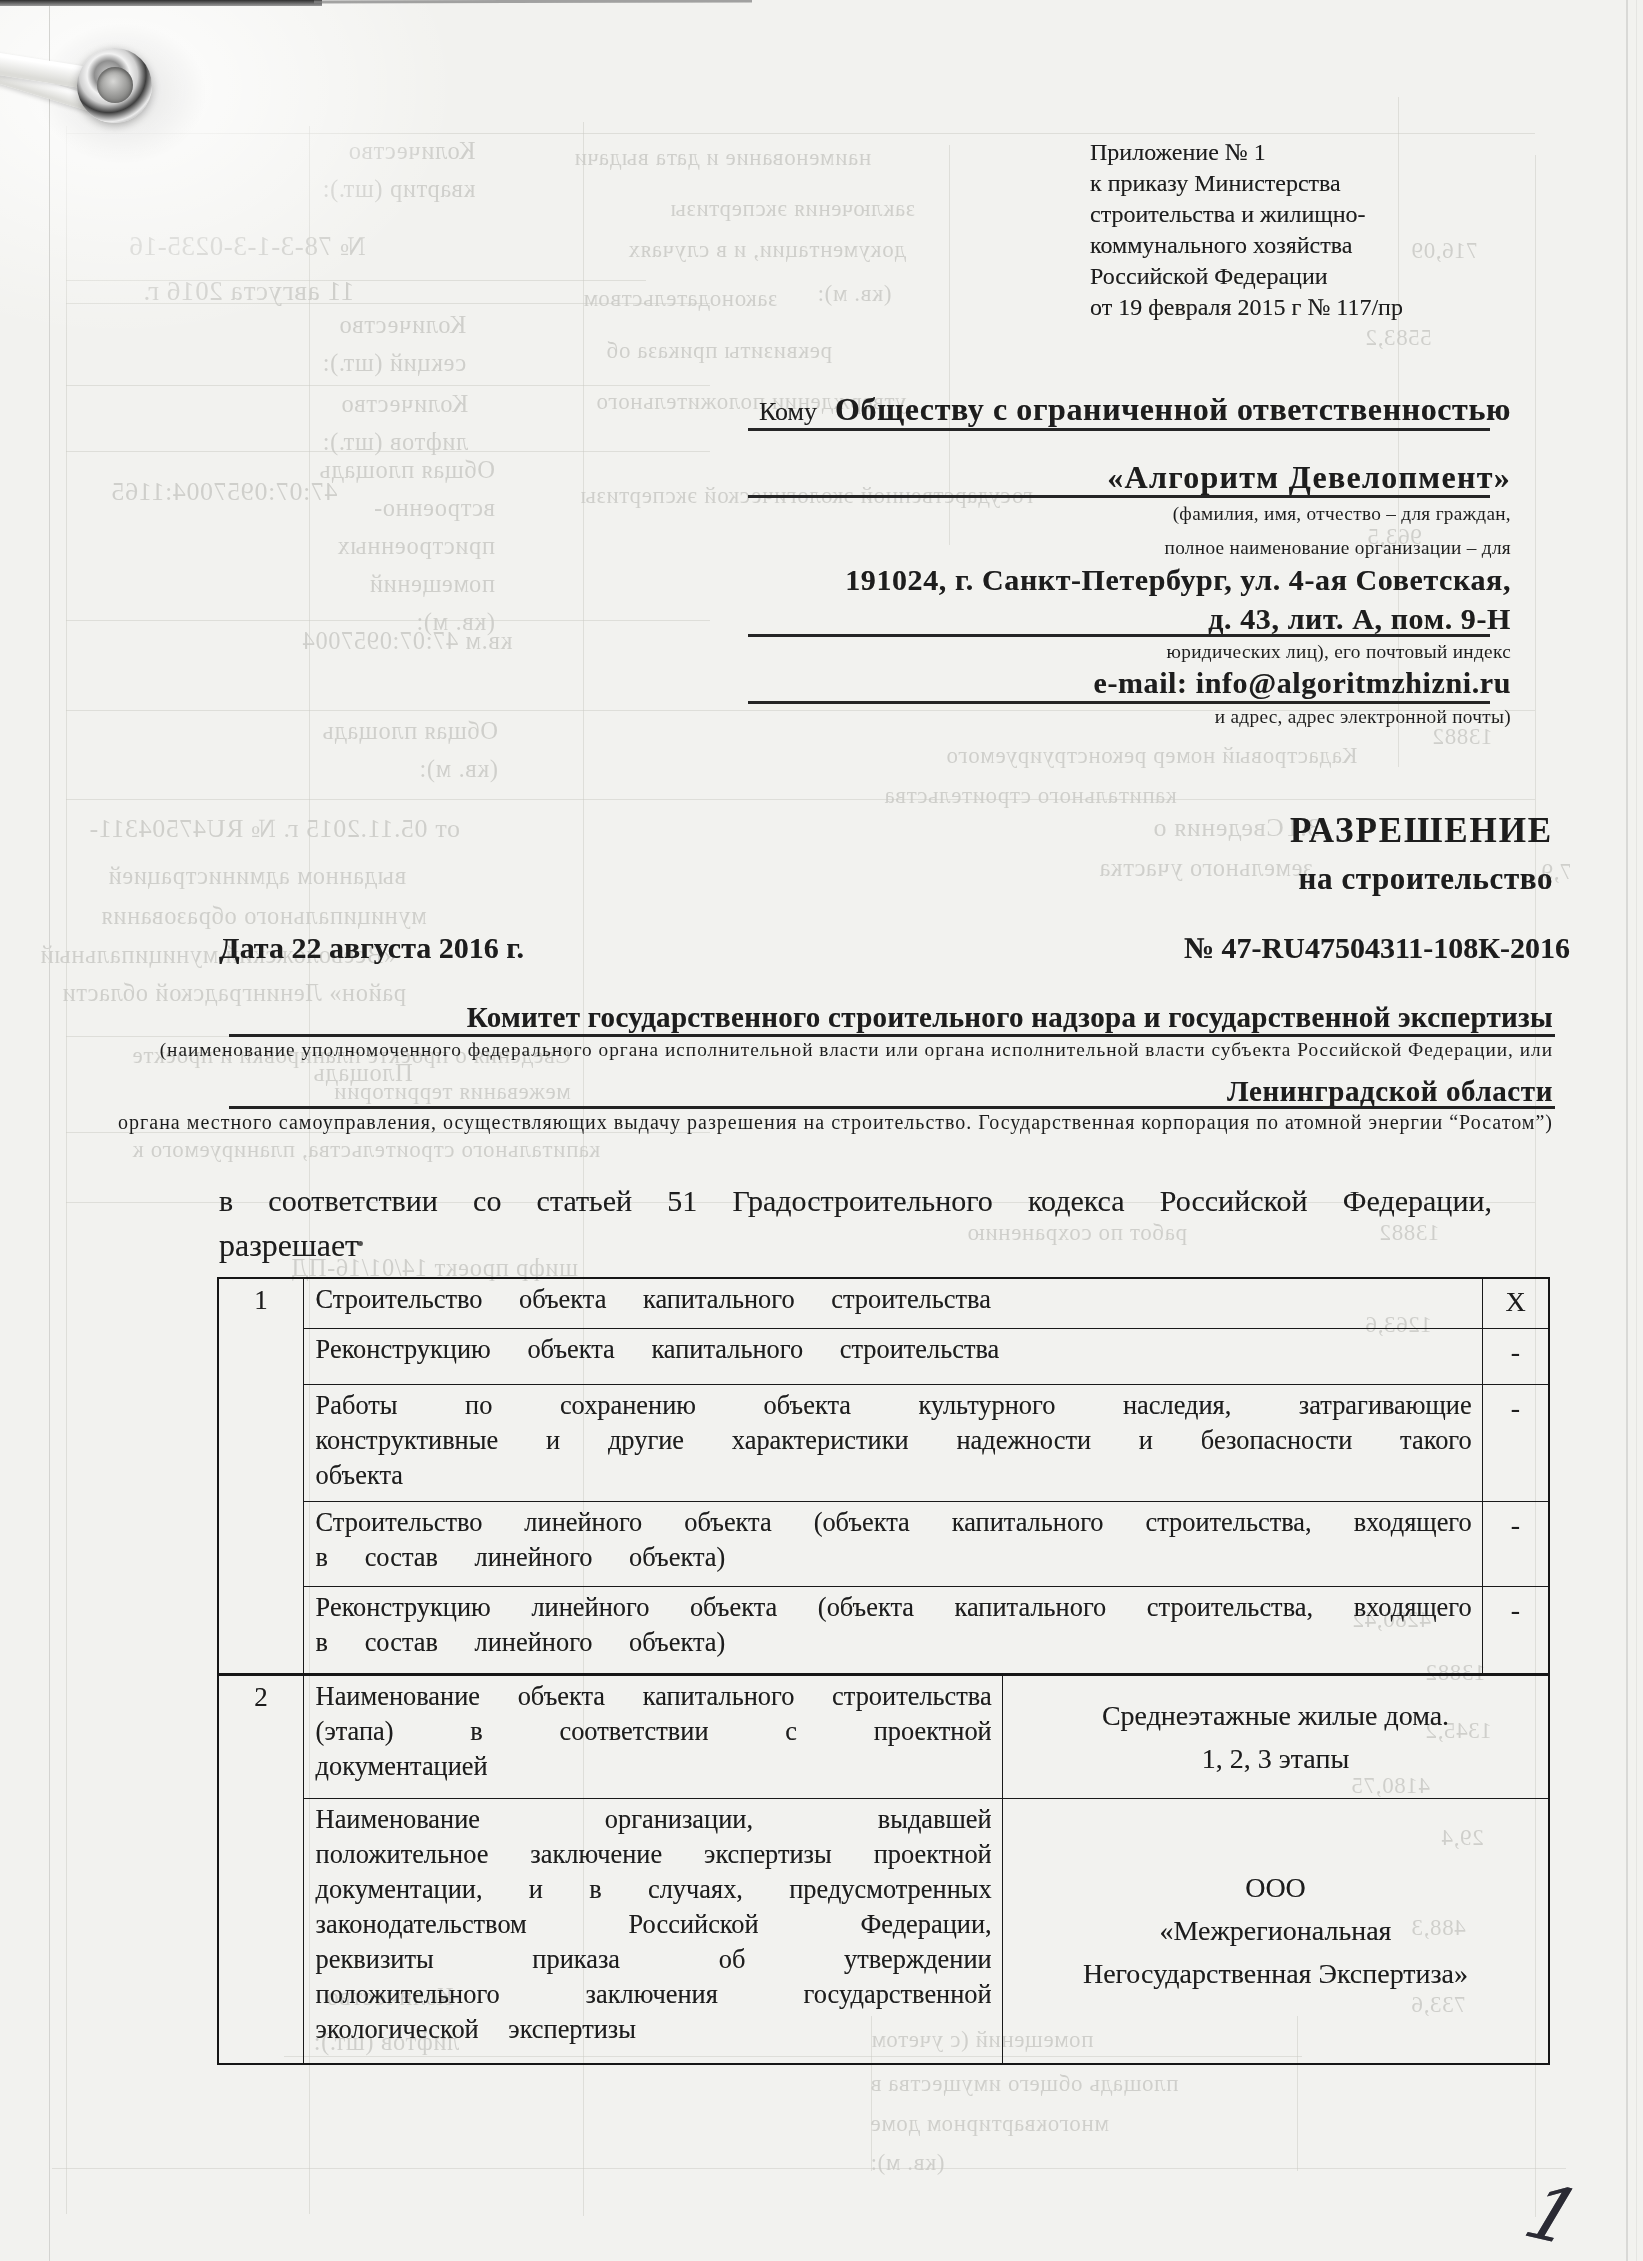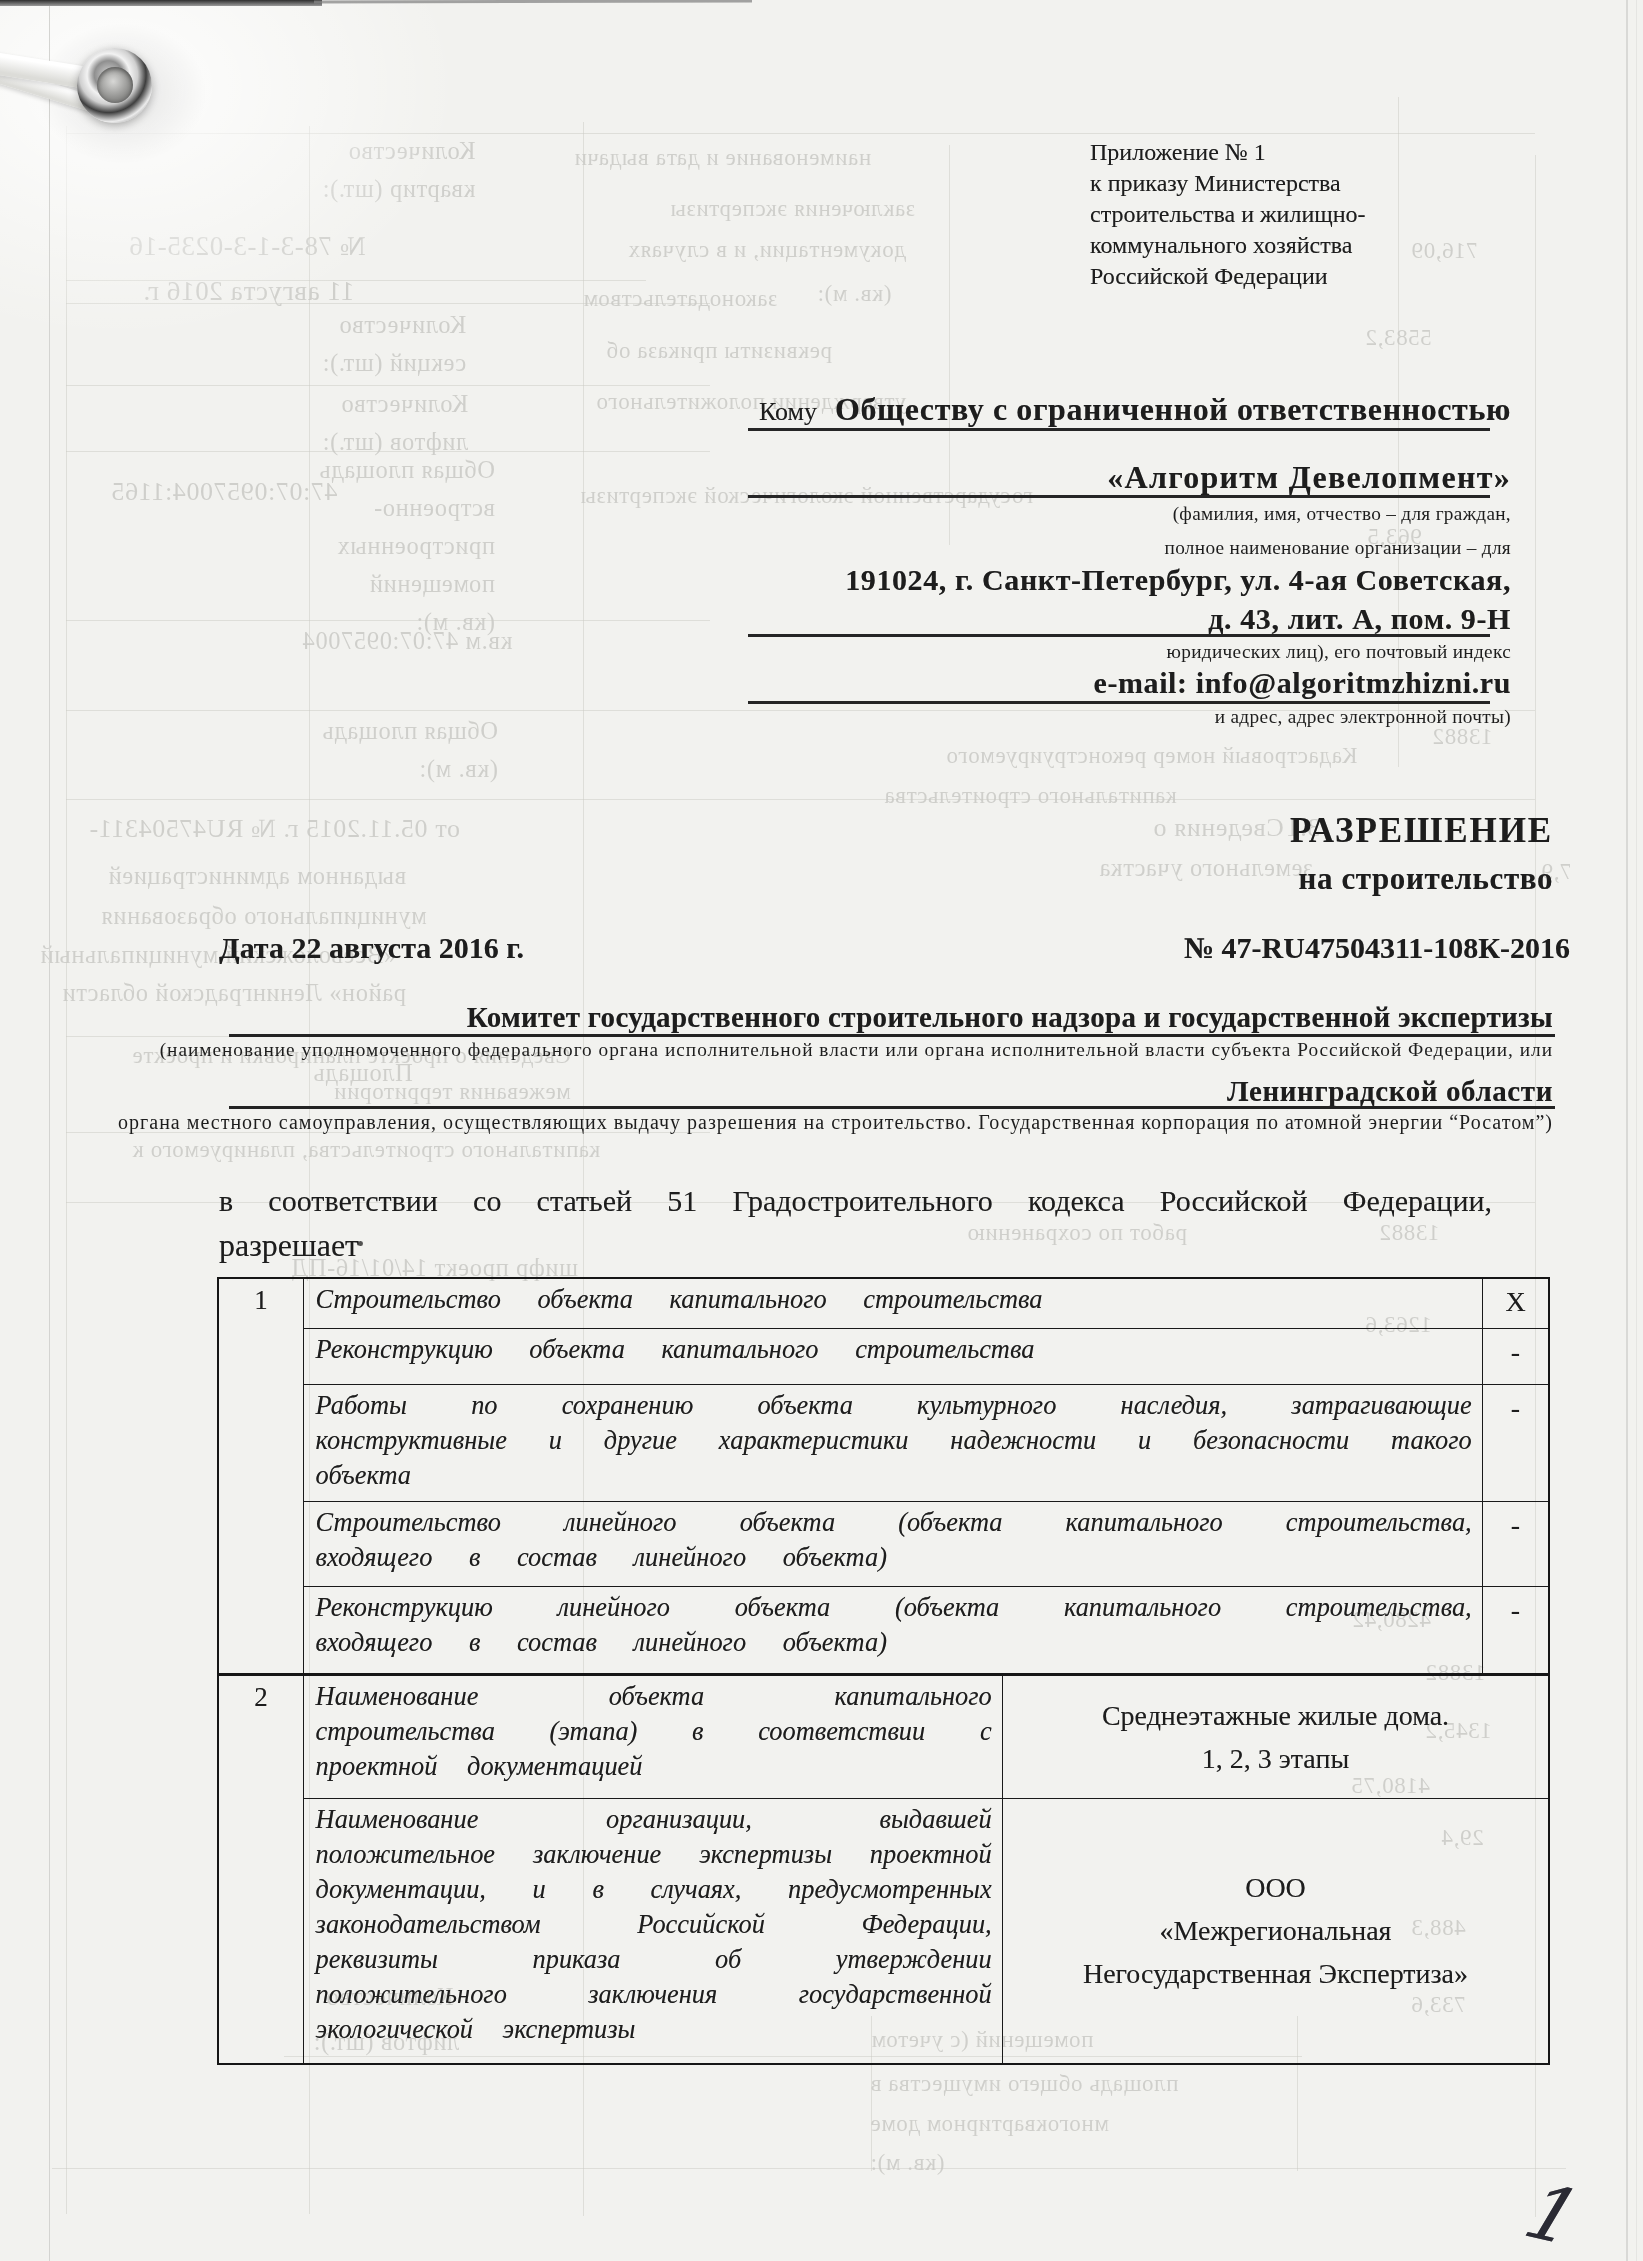--- a/index.html
+++ b/index.html
@@ -64,21 +64,21 @@
   .auth-2{left:219px;top:1075px;width:1334px;font-size:29px;letter-spacing:0.6px;}
   .auth-cap2{left:90px;top:1111px;width:1463px;font-size:20px;letter-spacing:1px;}
   .intro-1{left:219px;top:1184px;width:1273px;font-size:30px;text-align:justify;text-align-last:justify;}
   .intro-2{left:219px;top:1227px;font-size:32px;}
   .intro-dot{position:absolute;left:358px;top:1241px;width:4.5px;height:5.2px;background:#2a2a2a;border-radius:50%;z-index:2;opacity:.8;}
   
   .tbl{position:absolute;left:217px;top:1277px;width:1329px;border:2.6px solid #161616;z-index:2;
     font-size:26.4px;line-height:35px;}
   .p1{display:grid;grid-template-columns:84px 1179px 1fr;}
   .p2{display:grid;grid-template-columns:84px 699px 1fr;border-top:3.9px solid #161616;}
-  .cell{padding:2.6px 10.3px 6.4px 11.6px;text-align:justify;word-spacing:30px;font-style:italic;}
+  .cell{padding:2.6px 10.3px 6.4px 11.6px;text-align:justify;word-spacing:30px;}
   .p2 .cell{word-spacing:23px;}
   .num{display:flex;justify-content:center;padding-top:3.9px;font-size:27px;}
   .bl{border-left:1.9px solid #1a1a1a;}
   .bt{border-top:1.9px solid #1a1a1a;}
   .mark-cell{text-align:center;padding-top:5.2px;font-size:28px;}
   .h-r1{min-height:40px;} .h-r2{min-height:46px;} .h-r3{min-height:107px;}
   .h-r4{min-height:75px;} .h-r5{min-height:77px;}
   .h-sA{min-height:113px;} .h-sB{min-height:255px;}
   .val{display:flex;align-items:center;justify-content:center;text-align:center;
     white-space:pre-line;font-size:28px;line-height:43px;padding:6.4px;word-spacing:0;}
@@ -186,20 +186,21 @@
   <div class="lace lace-2"></div>
   <div class="grommet"></div>
   <div class="grommet-hole"></div>
 
   <div class="abs appendix inked">
     <div>Приложение № 1</div>
     <div>к приказу Министерства</div>
     <div>строительства и жилищно-</div>
     <div>коммунального хозяйства</div>
     <div>Российской Федерации</div>
+    <div>от 19 февраля 2015 г  № 117/пр</div>
   </div>
 
   <div class="abs addr-line inked" style="top:391px;">
     <span class="to-label">Кому</span><span class="b org-type">Обществу с ограниченной ответственностью</span>
   </div>
   <div class="rule" style="top:428px;"></div>
 
   <div class="abs addr-line b org-name inked" style="top:459px;">«Алгоритм Девелопмент»</div>
   <div class="rule" style="top:495px;"></div>
 

